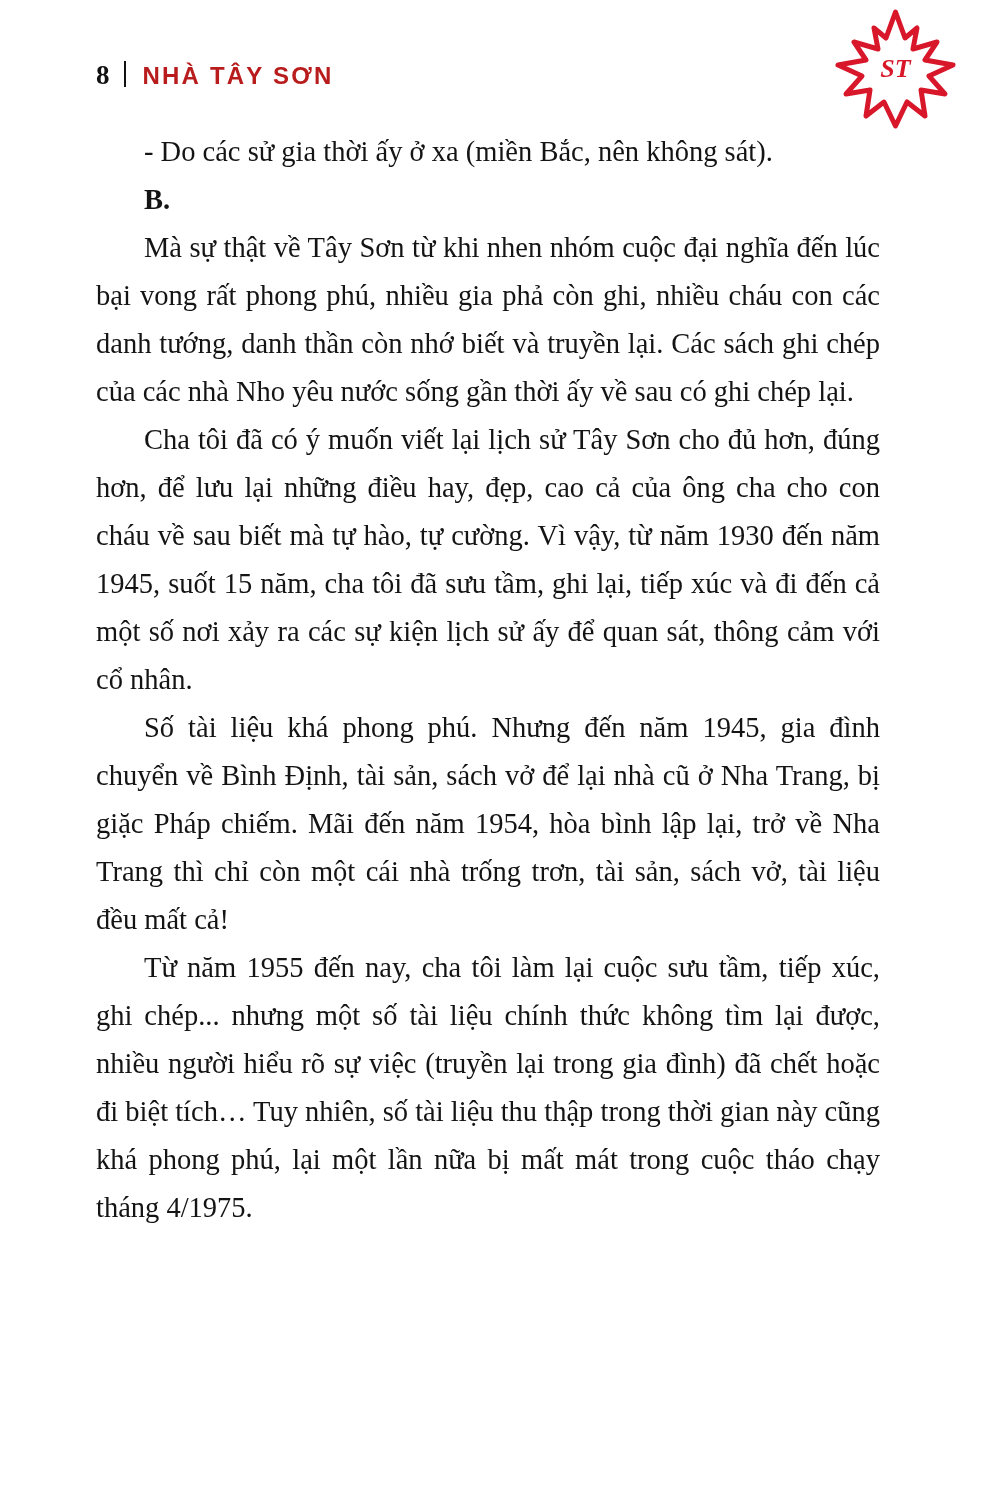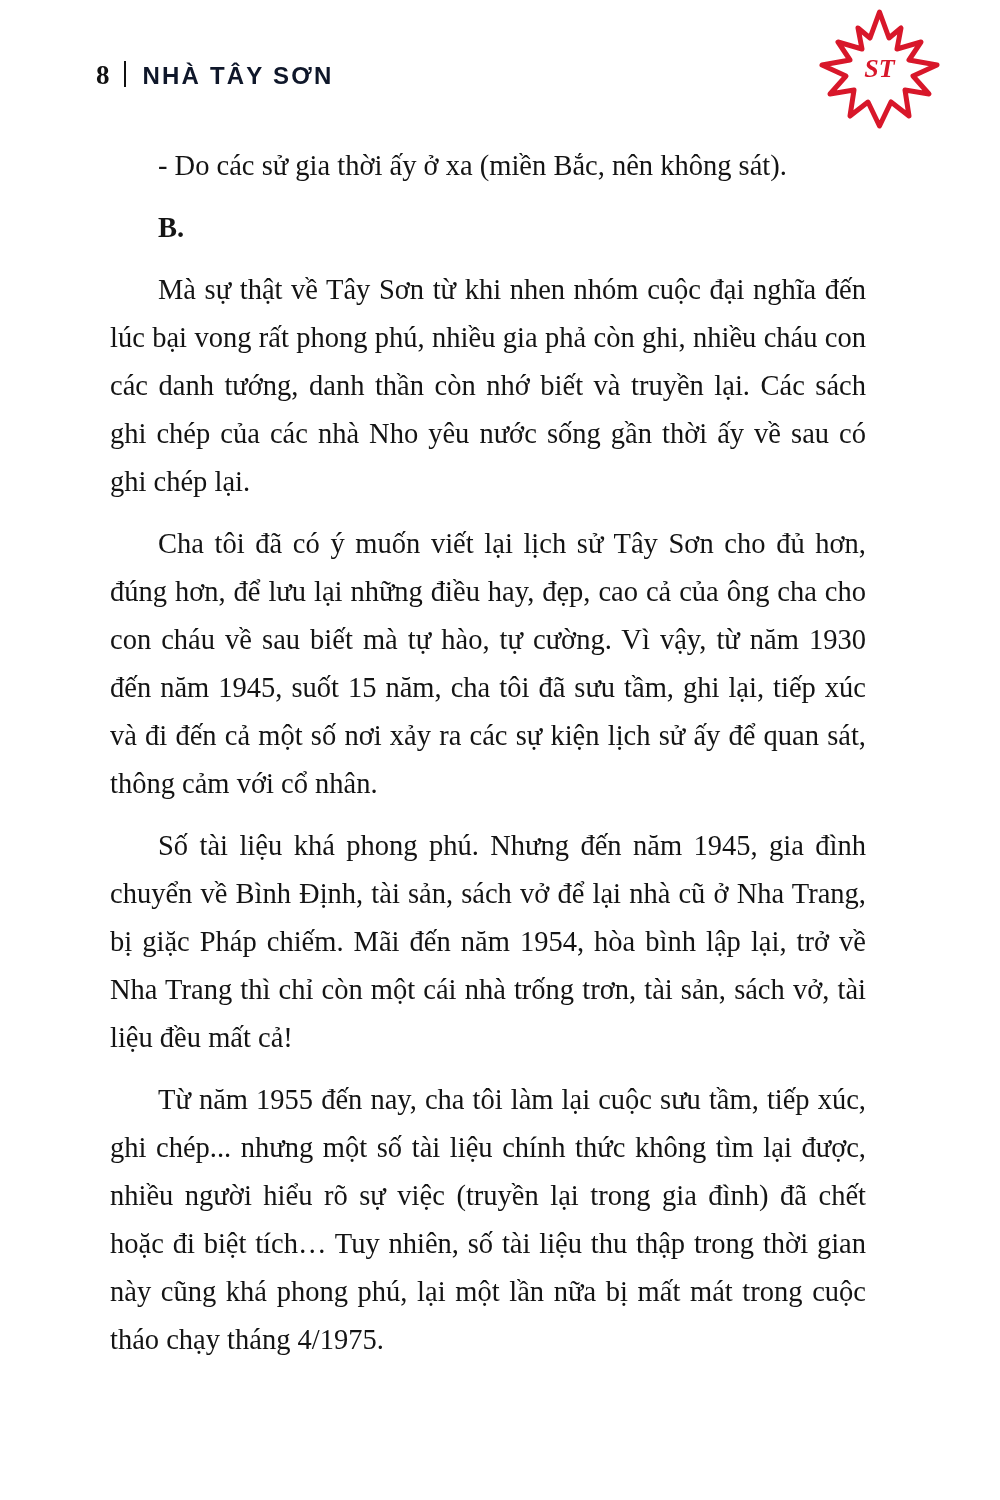--- a/index.html
+++ b/index.html
@@ -45,46 +45,46 @@
     height: 26px;
     background: #111;
     margin: 0 17px 0 14px;
     transform: translateY(3px);
   }
   .running-title {
     font-family: "Liberation Sans", sans-serif;
     font-size: 24px;
     font-weight: 700;
     letter-spacing: 2.2px;
-    color: #0f172a;
+    color: #b91c1c;
   }
 
   
   .logo {
     position: absolute;
     top: 8px;
-    right: 58px;
+    right: 42px;
     width: 125px;
     height: 122px;
   }
   .logo svg { display: block; }
 
   
   .body-text {
     position: absolute;
     top: 128px;
     left: 96px;
     width: 784px;
   }
   .para {
     font-family: "Liberation Serif", serif;
     font-size: 28.5px;
     line-height: 48px;
     color: #141414;
-    margin: 14px;
+    margin: 0;
     text-align: justify;
     text-indent: 48px;
     -webkit-hyphens: none;
     hyphens: none;
   }
   .para.no-justify {
     text-align: left;
   }
   .para.section-label {
     font-weight: 700;

